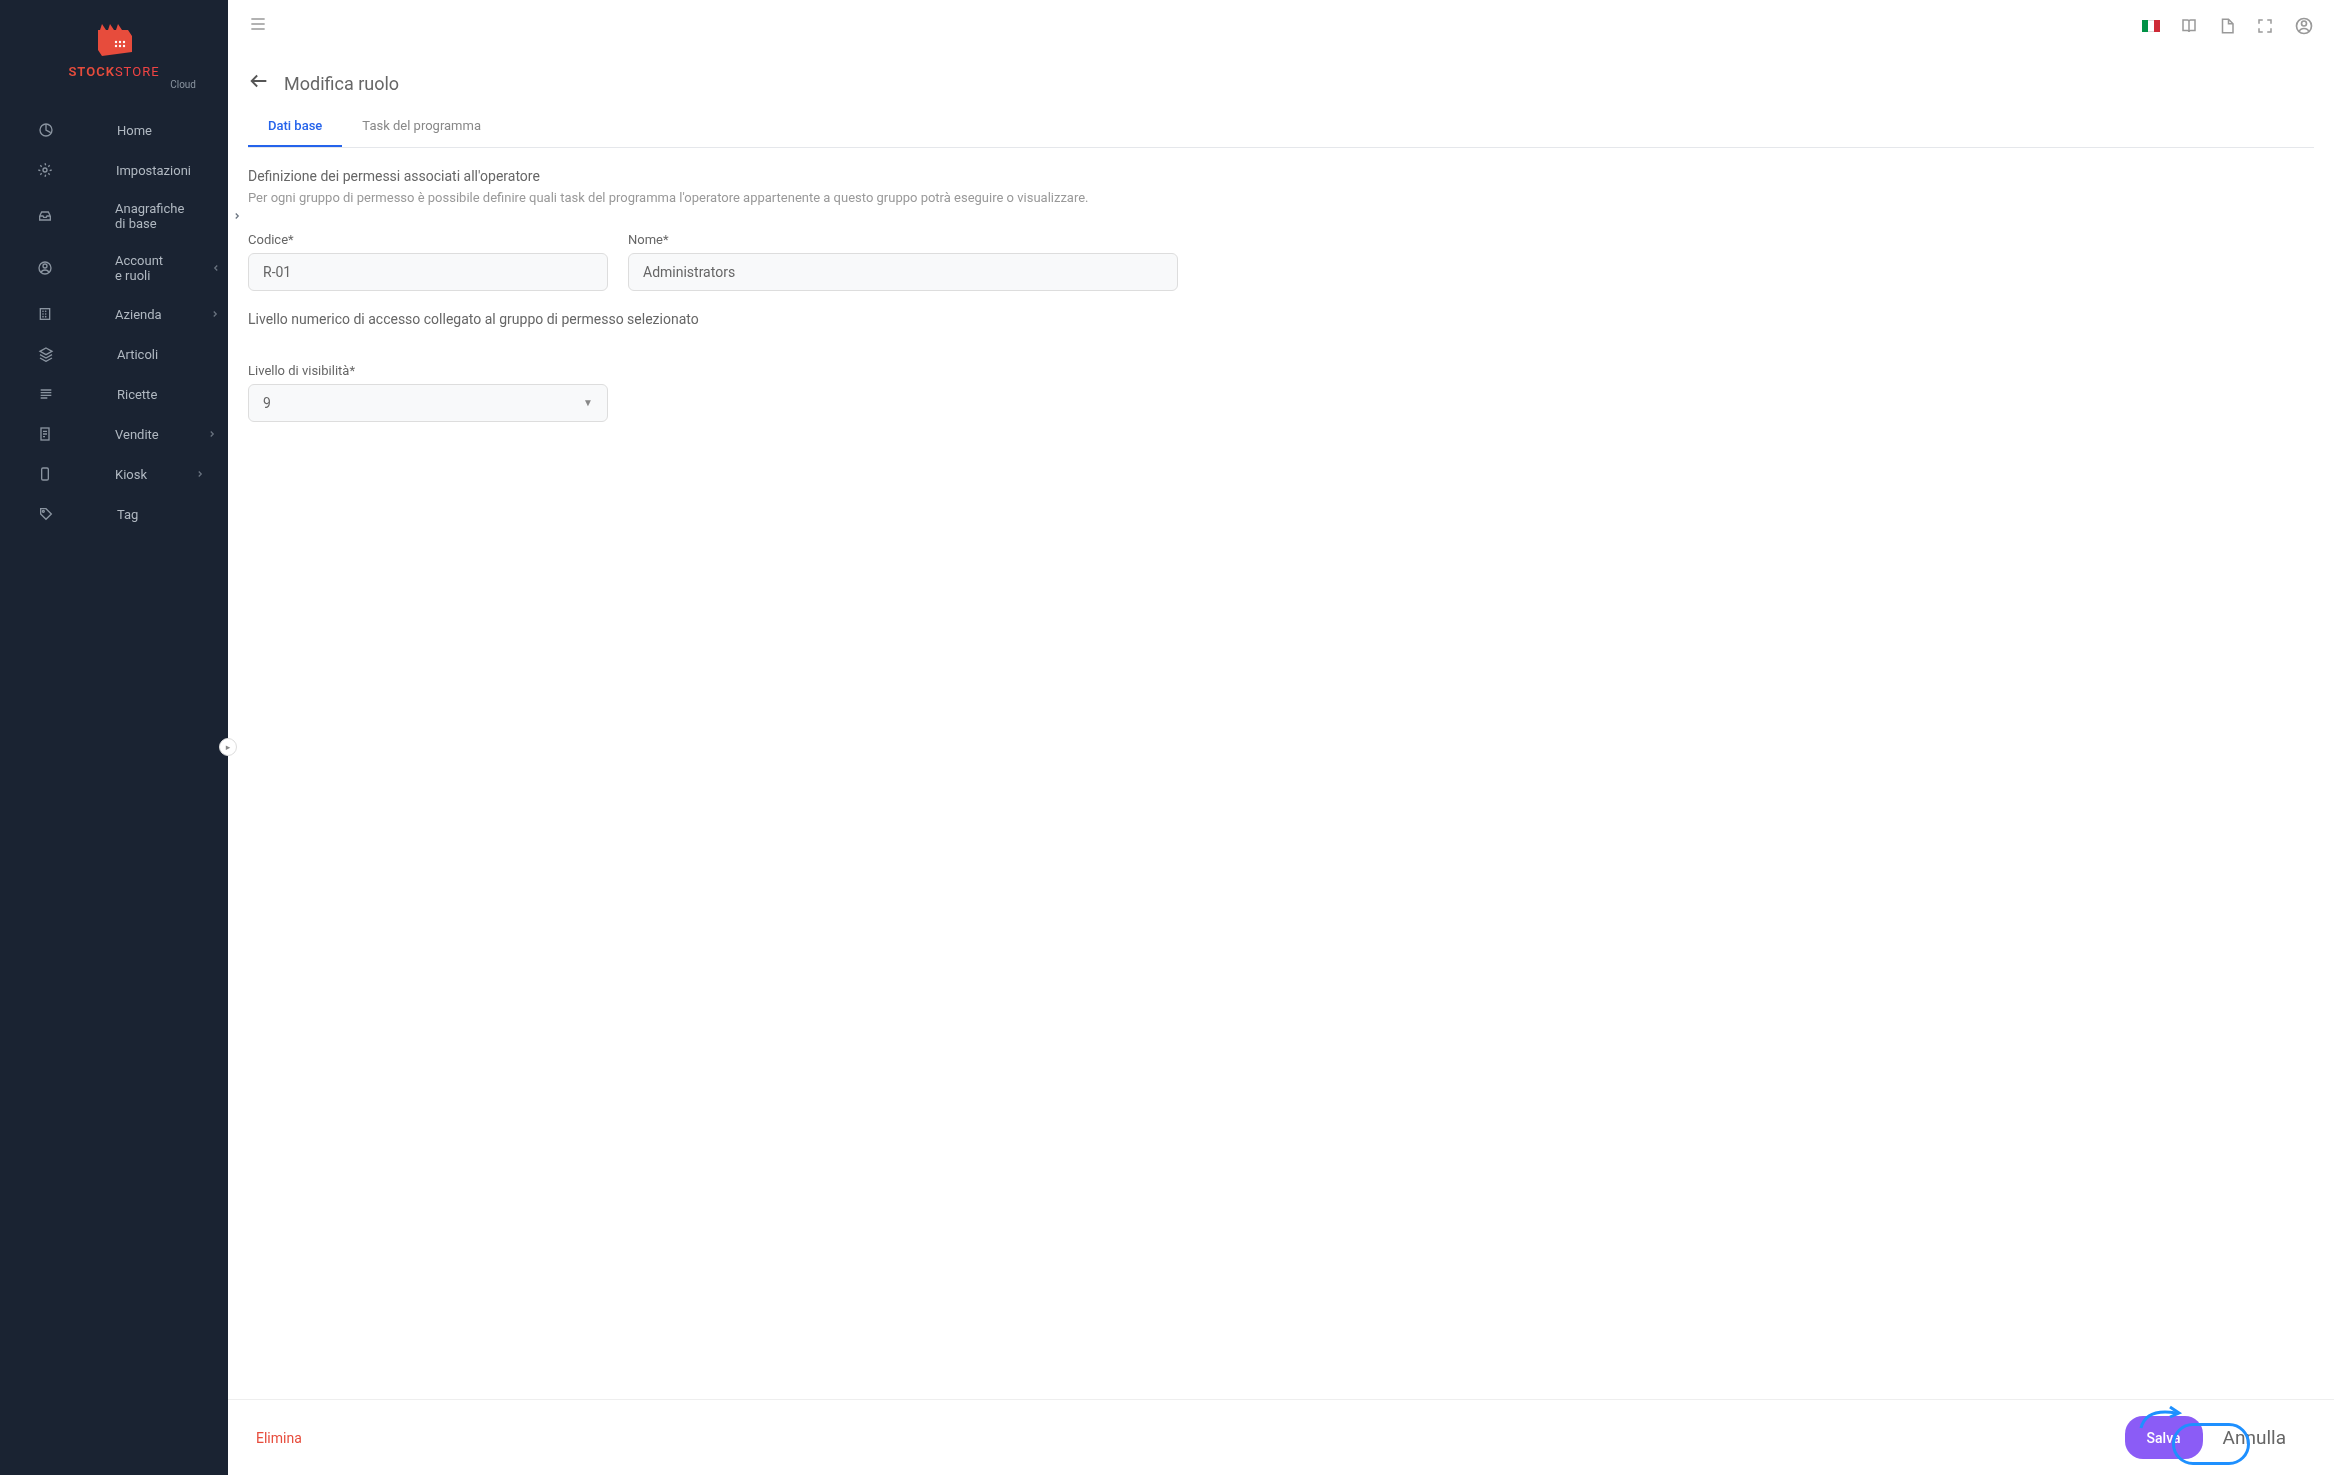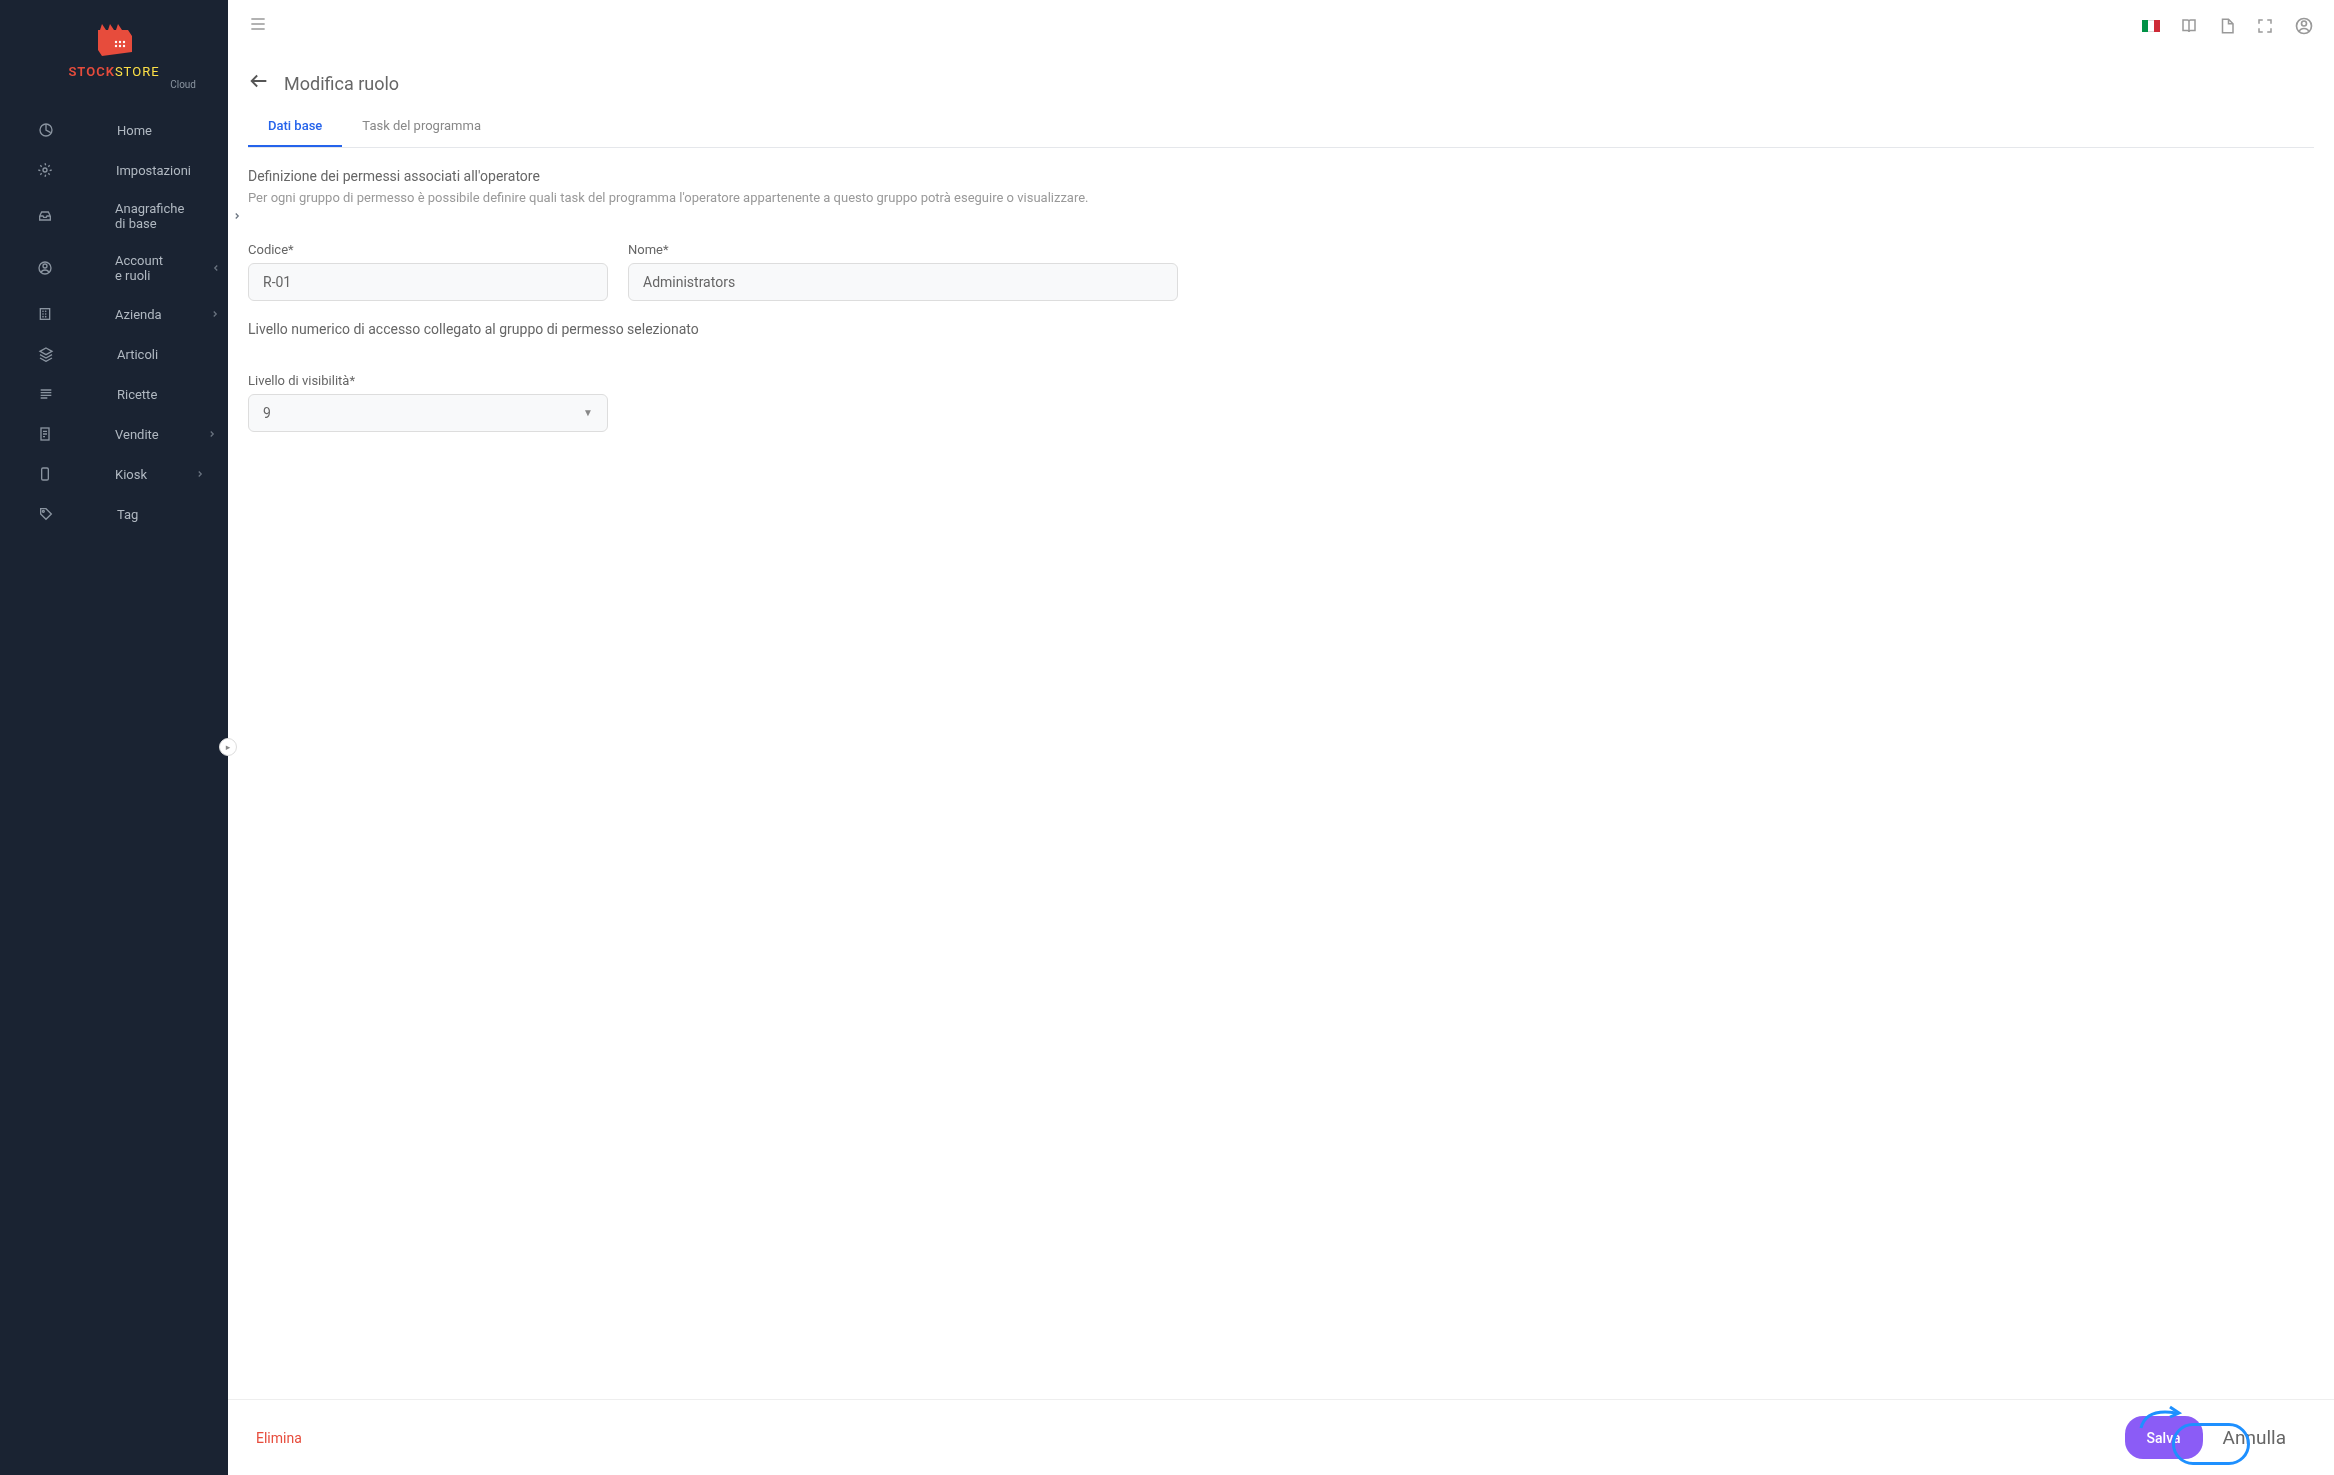--- a/index.html
+++ b/index.html
@@ -4,21 +4,21 @@
   <style>
     * { margin: 0; padding: 0; box-sizing: border-box; font-family: -apple-system, BlinkMacSystemFont, 'Segoe UI', Roboto, sans-serif; }
     body { display: flex; height: 100vh; background: #fff; }
     
     .sidebar { width: 228px; background: #1a2332; color: #fff; display: flex; flex-direction: column; flex-shrink: 0; }
     .logo-area { padding: 20px 0 10px; text-align: center; }
     .logo-icon { display: inline-block; }
     .logo-text { margin-top: 4px; }
     .logo-text-main { font-size: 13px; letter-spacing: 1px; }
     .logo-text-main .red { color: #e74c3c; font-weight: 600; }
-    .logo-text-main .gray { color: #fde047; font-weight: 400; }
+    .logo-text-main .gray { color: #ef4444; font-weight: 400; }
     .logo-text-sub { color: #8a94a0; font-size: 10px; text-align: right; padding-right: 32px; }
     
     .nav { padding-top: 10px; }
     .nav-item { display: flex; align-items: center; padding: 11px 37px; color: #b0b8c1; font-size: 13px; cursor: pointer; gap: 48px; }
     .nav-item-icon { width: 18px; height: 18px; margin-right: 14px; display: flex; align-items: center; justify-content: center; color: #8a94a0; }
     .nav-item-label { flex: 1; }
     .nav-item-chevron { color: #6a7480; }
     .nav-item.expanded .nav-item-chevron svg { transform: rotate(90deg); }
     
     .subnav { background: rgba(0,0,0,0.1); }
@@ -47,21 +47,21 @@
     .page-title { font-size: 18px; color: #666; font-weight: 400; }
     
     .tabs { display: flex; border-bottom: 1px solid #e5e7eb; }
     .tab { padding: 12px 20px; color: #888; font-size: 13px; cursor: pointer; border-bottom: 2px solid transparent; }
     .tab.active { color: #2563eb; border-bottom-color: #2563eb; font-weight: 500; }
     
     .section { padding: 20px 0 10px; }
     .section-title { font-size: 14px; color: #666; margin-bottom: 4px; }
     .section-desc { font-size: 13px; color: #999; line-height: 1.5; }
     
-    .form-row { display: flex; gap: 20px; margin-top: 24px; }
+    .form-row { display: flex; gap: 20px; margin-top: 14px; }
     .form-field { flex: 1; max-width: 550px; }
     .form-field.narrow { max-width: 360px; }
     .form-label { font-size: 13px; color: #666; margin-bottom: 6px; display: block; }
     .form-input { width: 100%; padding: 10px 14px; border: 1px solid #ddd; border-radius: 6px; font-size: 14px; color: #666; background: #f8f9fa; }
     .form-select { width: 100%; padding: 10px 14px; border: 1px solid #ddd; border-radius: 6px; font-size: 14px; color: #666; background: #f8f9fa; display: flex; justify-content: space-between; align-items: center; cursor: pointer; }
     .select-arrow { color: #888; font-size: 10px; }
     
     .footer { display: flex; padding: 16px 28px; border-top: 1px solid #eee; }
     .delete-btn { color: #e74c3c; font-size: 14px; cursor: pointer; background: none; border: none; }
     .footer-spacer { flex: 1; }

